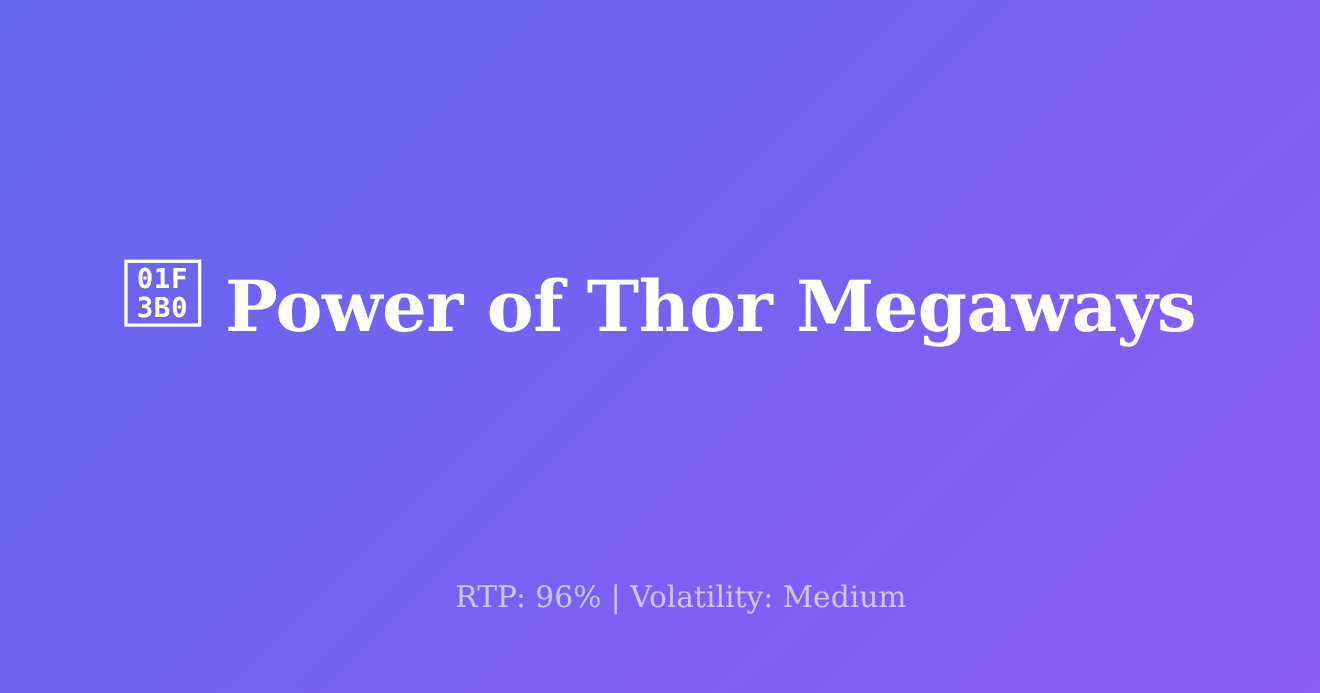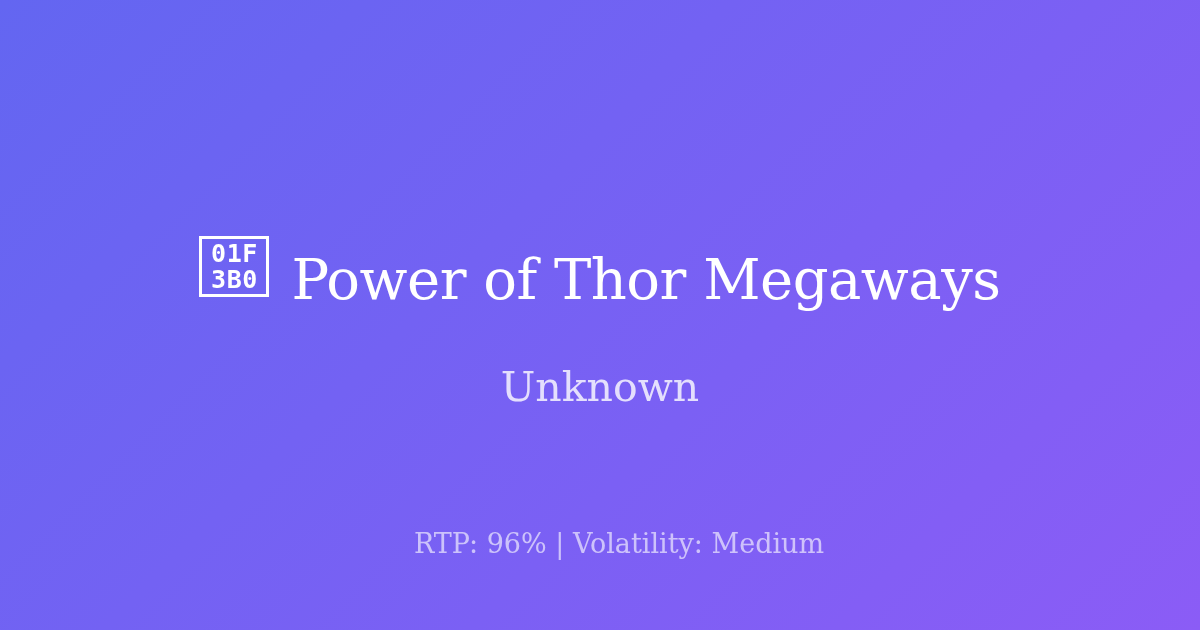--- a/index.html
+++ b/index.html
@@ -57,22 +57,22 @@
 
   .tofu-row {
     font-size: 25px;
     font-weight: 700;
     letter-spacing: 0.5px;
     line-height: 26px;
   }
 
   .og-title {
     font-family: "DejaVu Serif", "Liberation Serif", serif;
-    font-size: 56px;
-    font-weight: 400;
+    font-size: 64px;
+    font-weight: 700;
     color: #FFFFFF;
     line-height: 88px;
     letter-spacing: -0.5px;
   }
 
   
   .og-subtitle {
     position: absolute;
     top: 362px;
     left: 0;
@@ -106,17 +106,16 @@
 <div class="og-card">
 
   <div class="title-row">
     <span class="tofu-glyph">
       <span class="tofu-row">01F</span>
       <span class="tofu-row">3B0</span>
     </span>
     <h1 class="og-title">Power of Thor Megaways</h1>
   </div>
 
-  <div class="og-subtitle">Unknown</div>
 
   <div class="og-footer">RTP: 96% | Volatility: Medium</div>
 
 </div>
 
 </body></html>

